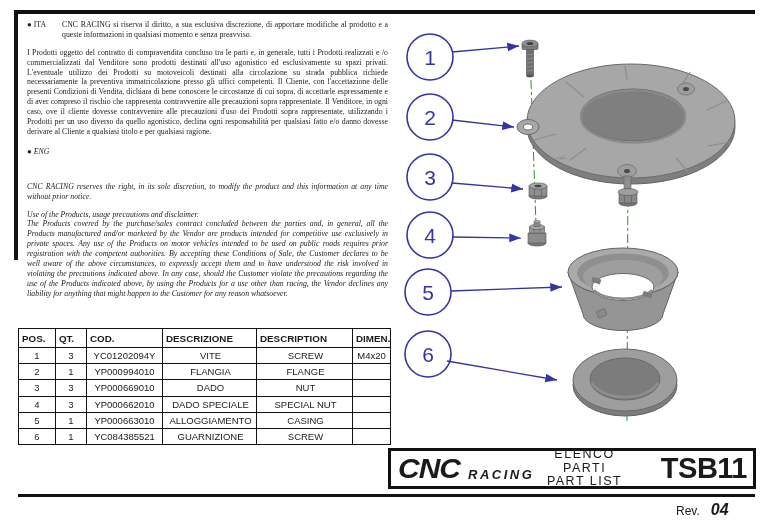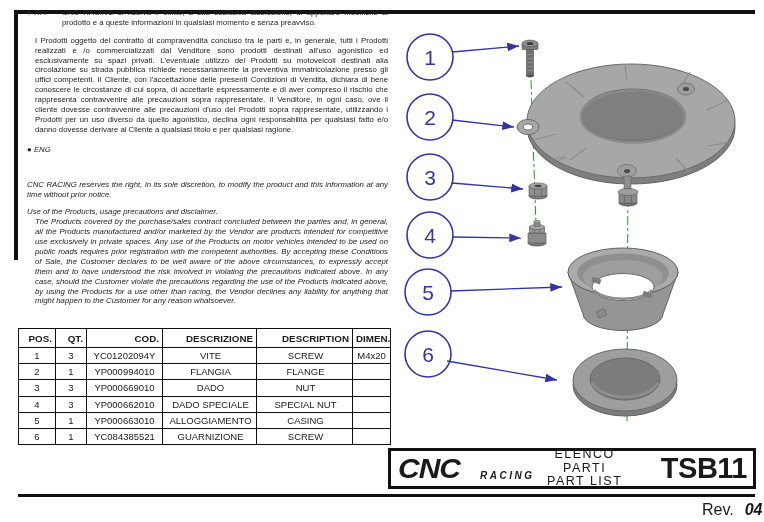--- a/index.html
+++ b/index.html
@@ -6,49 +6,49 @@
   .page{
     position:relative;width:764px;height:522px;background:#ffffff;
     font-family:"Liberation Sans",sans-serif;color:#1a1a1a;overflow:hidden;
   }
   
   .top-rule{position:absolute;left:14px;top:10px;width:741px;height:4px;background:#111;}
   .left-bar{position:absolute;left:14px;top:10px;width:4px;height:250px;background:#111;}
   .bottom-rule{position:absolute;left:18px;top:494px;width:737px;height:3px;background:#111;}
 
   
-  .disclaimer{position:absolute;left:27px;top:8px;width:361px;font-size:7.8px;line-height:1.27;color:#222;}
+  .disclaimer{position:absolute;left:27px;top:20px;width:361px;font-size:7.8px;line-height:1.27;color:#222;font-family:Liberation Serif, serif;}
   .hang{display:flex;}
   .hang .lead{flex:0 0 35px;white-space:nowrap;}
   .hang .btxt{flex:1;text-align:justify;}
-  .just{text-align:justify;margin-left:8px;}
+  .just{text-align:justify;}
   .it{font-style:italic;flex-direction:column;}
   .sp8{height:8px;} .sp10{height:10px;}
 
   
   .parts-table{position:absolute;left:18px;top:328px;border-collapse:collapse;table-layout:fixed;
     width:372px;font-size:9.5px;background:#fff;}
   .parts-table th,.parts-table td{border:1.3px solid #111;padding:0 3px;overflow:hidden;white-space:nowrap;}
-  .parts-table th{height:18px;font-weight:bold;text-align:right;font-size:9.8px;}
+  .parts-table th{height:18px;font-weight:bold;text-align:left;font-size:9.8px;}
   .parts-table td{height:15.2px;text-align:center;}
   .parts-table td.lft{text-align:center;padding-left:5px;}
   .c1{width:37px;} .c2{width:31px;} .c3{width:76px;} .c4{width:94px;} .c5{width:96px;} .c6{width:38px;}
 
   
   .title-block{position:absolute;left:388px;top:448px;width:368px;height:41px;border:3px solid #111;
     box-sizing:border-box;background:#fff;display:flex;align-items:center;}
   .brand{display:flex;align-items:baseline;padding-left:7px;}
   .brand-cnc{font-size:30px;font-weight:bold;font-style:italic;letter-spacing:-1px;transform:scaleY(.92);display:inline-block;}
-  .brand-racing{font-size:10px;font-weight:bold;font-style:italic;letter-spacing:2.5px;margin-left:20px;}
+  .brand-racing{font-size:13px;font-weight:bold;font-style:italic;letter-spacing:2.5px;margin-left:8px;}
   .list-title{flex:1;text-align:center;font-size:12.5px;letter-spacing:1.5px;line-height:1.1;font-weight:normal;}
   .doc-code{font-size:29px;font-weight:bold;padding:0 6px 0 2px;letter-spacing:-.5px;margin-left:24px;}
 
   
   .rev{position:absolute;left:676px;top:501px;display:flex;align-items:baseline;gap:11px;}
-  .rev-label{font-size:16px;margin-left:26px;}
+  .rev-label{font-size:12px;}
   .rev-value{font-size:16px;font-weight:bold;font-style:italic;}
 
   
   .callout-num{fill:#3434a4;font-family:"Liberation Sans",sans-serif;font-size:21px;text-anchor:middle;}
   .engraving{fill:#787878;font-family:"Liberation Sans",sans-serif;font-size:4.5px;letter-spacing:.5px;}
 </style>
 </head>
 <body>
 
 <div class="page">

